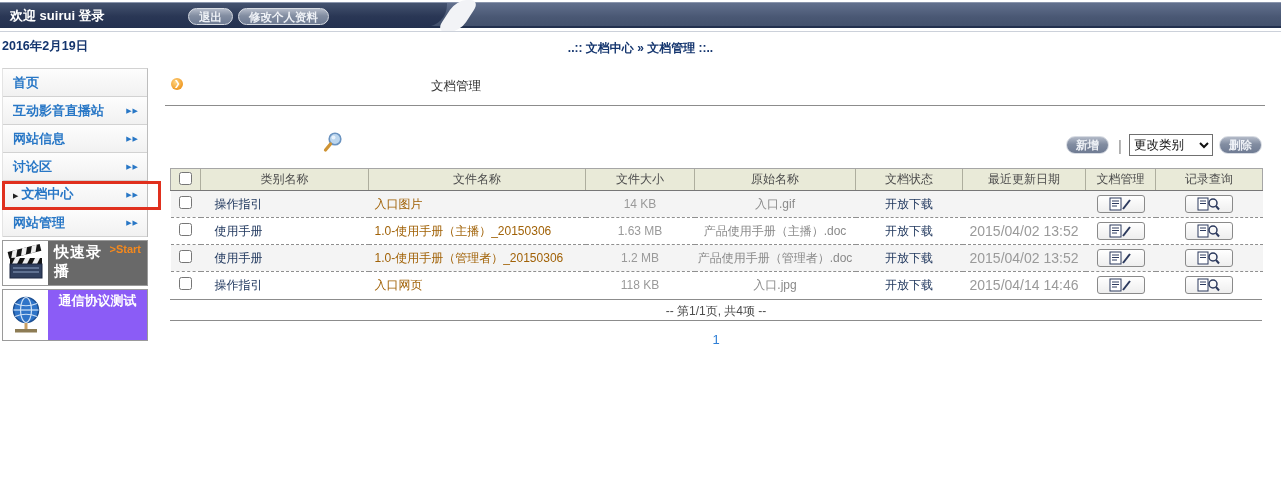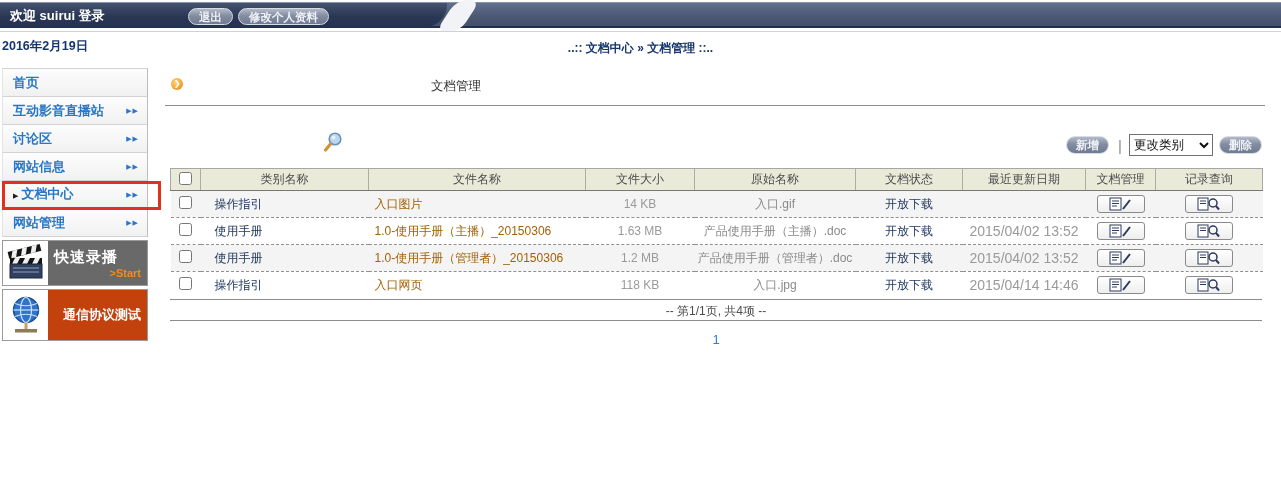--- a/index.html
+++ b/index.html
@@ -40,23 +40,23 @@
   .side-arrows { color:#2877c6; font-size:7px; letter-spacing:1px; }
   .side-marker { color:#222; font-size:7px; margin-right:3px; }
   .red-box { position:absolute; left:2px; top:181px; width:159px; height:29px;
              border:3px solid #e0301e; z-index:30; pointer-events:none; }
 
   
   .banner { position:absolute; left:2px; width:146px; border:1px solid #9a9a9a; display:flex; cursor:pointer; }
   .banner1 { top:240px; height:46px; }
   .banner2 { top:289px; height:52px; }
   .banner-icon { width:45px; background:#fff; display:flex; align-items:center; justify-content:center; }
-  .banner-body { flex:1; display:flex; flex-direction:column; justify-content:center; padding:2px 6px; }
+  .banner-body { flex:1; display:flex; flex-direction:row; justify-content:center; padding:2px 6px; }
   .banner1 .banner-body { background:#696969; }
-  .banner2 .banner-body { background:#c2410c;text-align:right; }
+  .banner2 .banner-body { background:#8b5cf6;text-align:right; }
   .banner-title { color:#fff; font-weight:bold; font-size:15px; letter-spacing:1px; }
   .banner2 .banner-title { font-size:13px; letter-spacing:0; }
   .banner-sub { color:#f5891d; font-weight:bold; font-size:11px; text-align:right; }
 
   
   .content { position:absolute; left:165px; top:0; width:1105px; height:500px; }
   .bullet-icon { position:absolute; left:6px; top:78px; width:12px; height:12px; border-radius:50%;
                  background:radial-gradient(circle at 40% 35%,#ffd584,#ef9a24 70%);
                  color:#fff; font-size:8px; line-height:12px; text-align:center; font-weight:bold; }
   .section-title { position:absolute; left:266px; top:78px; color:#333; font-size:12.5px; }
@@ -131,25 +131,25 @@
   <div class="sidebar">
     <div class="side-item">
       <span>首页</span>
       <span class="side-arrows"></span>
     </div>
     <div class="side-item">
       <span>互动影音直播站</span>
       <span class="side-arrows">▶▶</span>
     </div>
     <div class="side-item">
+      <span>网站信息</span>
+      <span class="side-arrows">▶▶</span>
+    </div>
+    <div class="side-item">
       <span>讨论区</span>
-      <span class="side-arrows">▶▶</span>
-    </div>
-    <div class="side-item">
-      <span>网站信息</span>
       <span class="side-arrows">▶▶</span>
     </div>
     <div class="side-item">
       <span><span class="side-marker">▶</span><span>文档中心</span></span>
       <span class="side-arrows">▶▶</span>
     </div>
     <div class="side-item">
       <span>网站管理</span>
       <span class="side-arrows">▶▶</span>
     </div>

